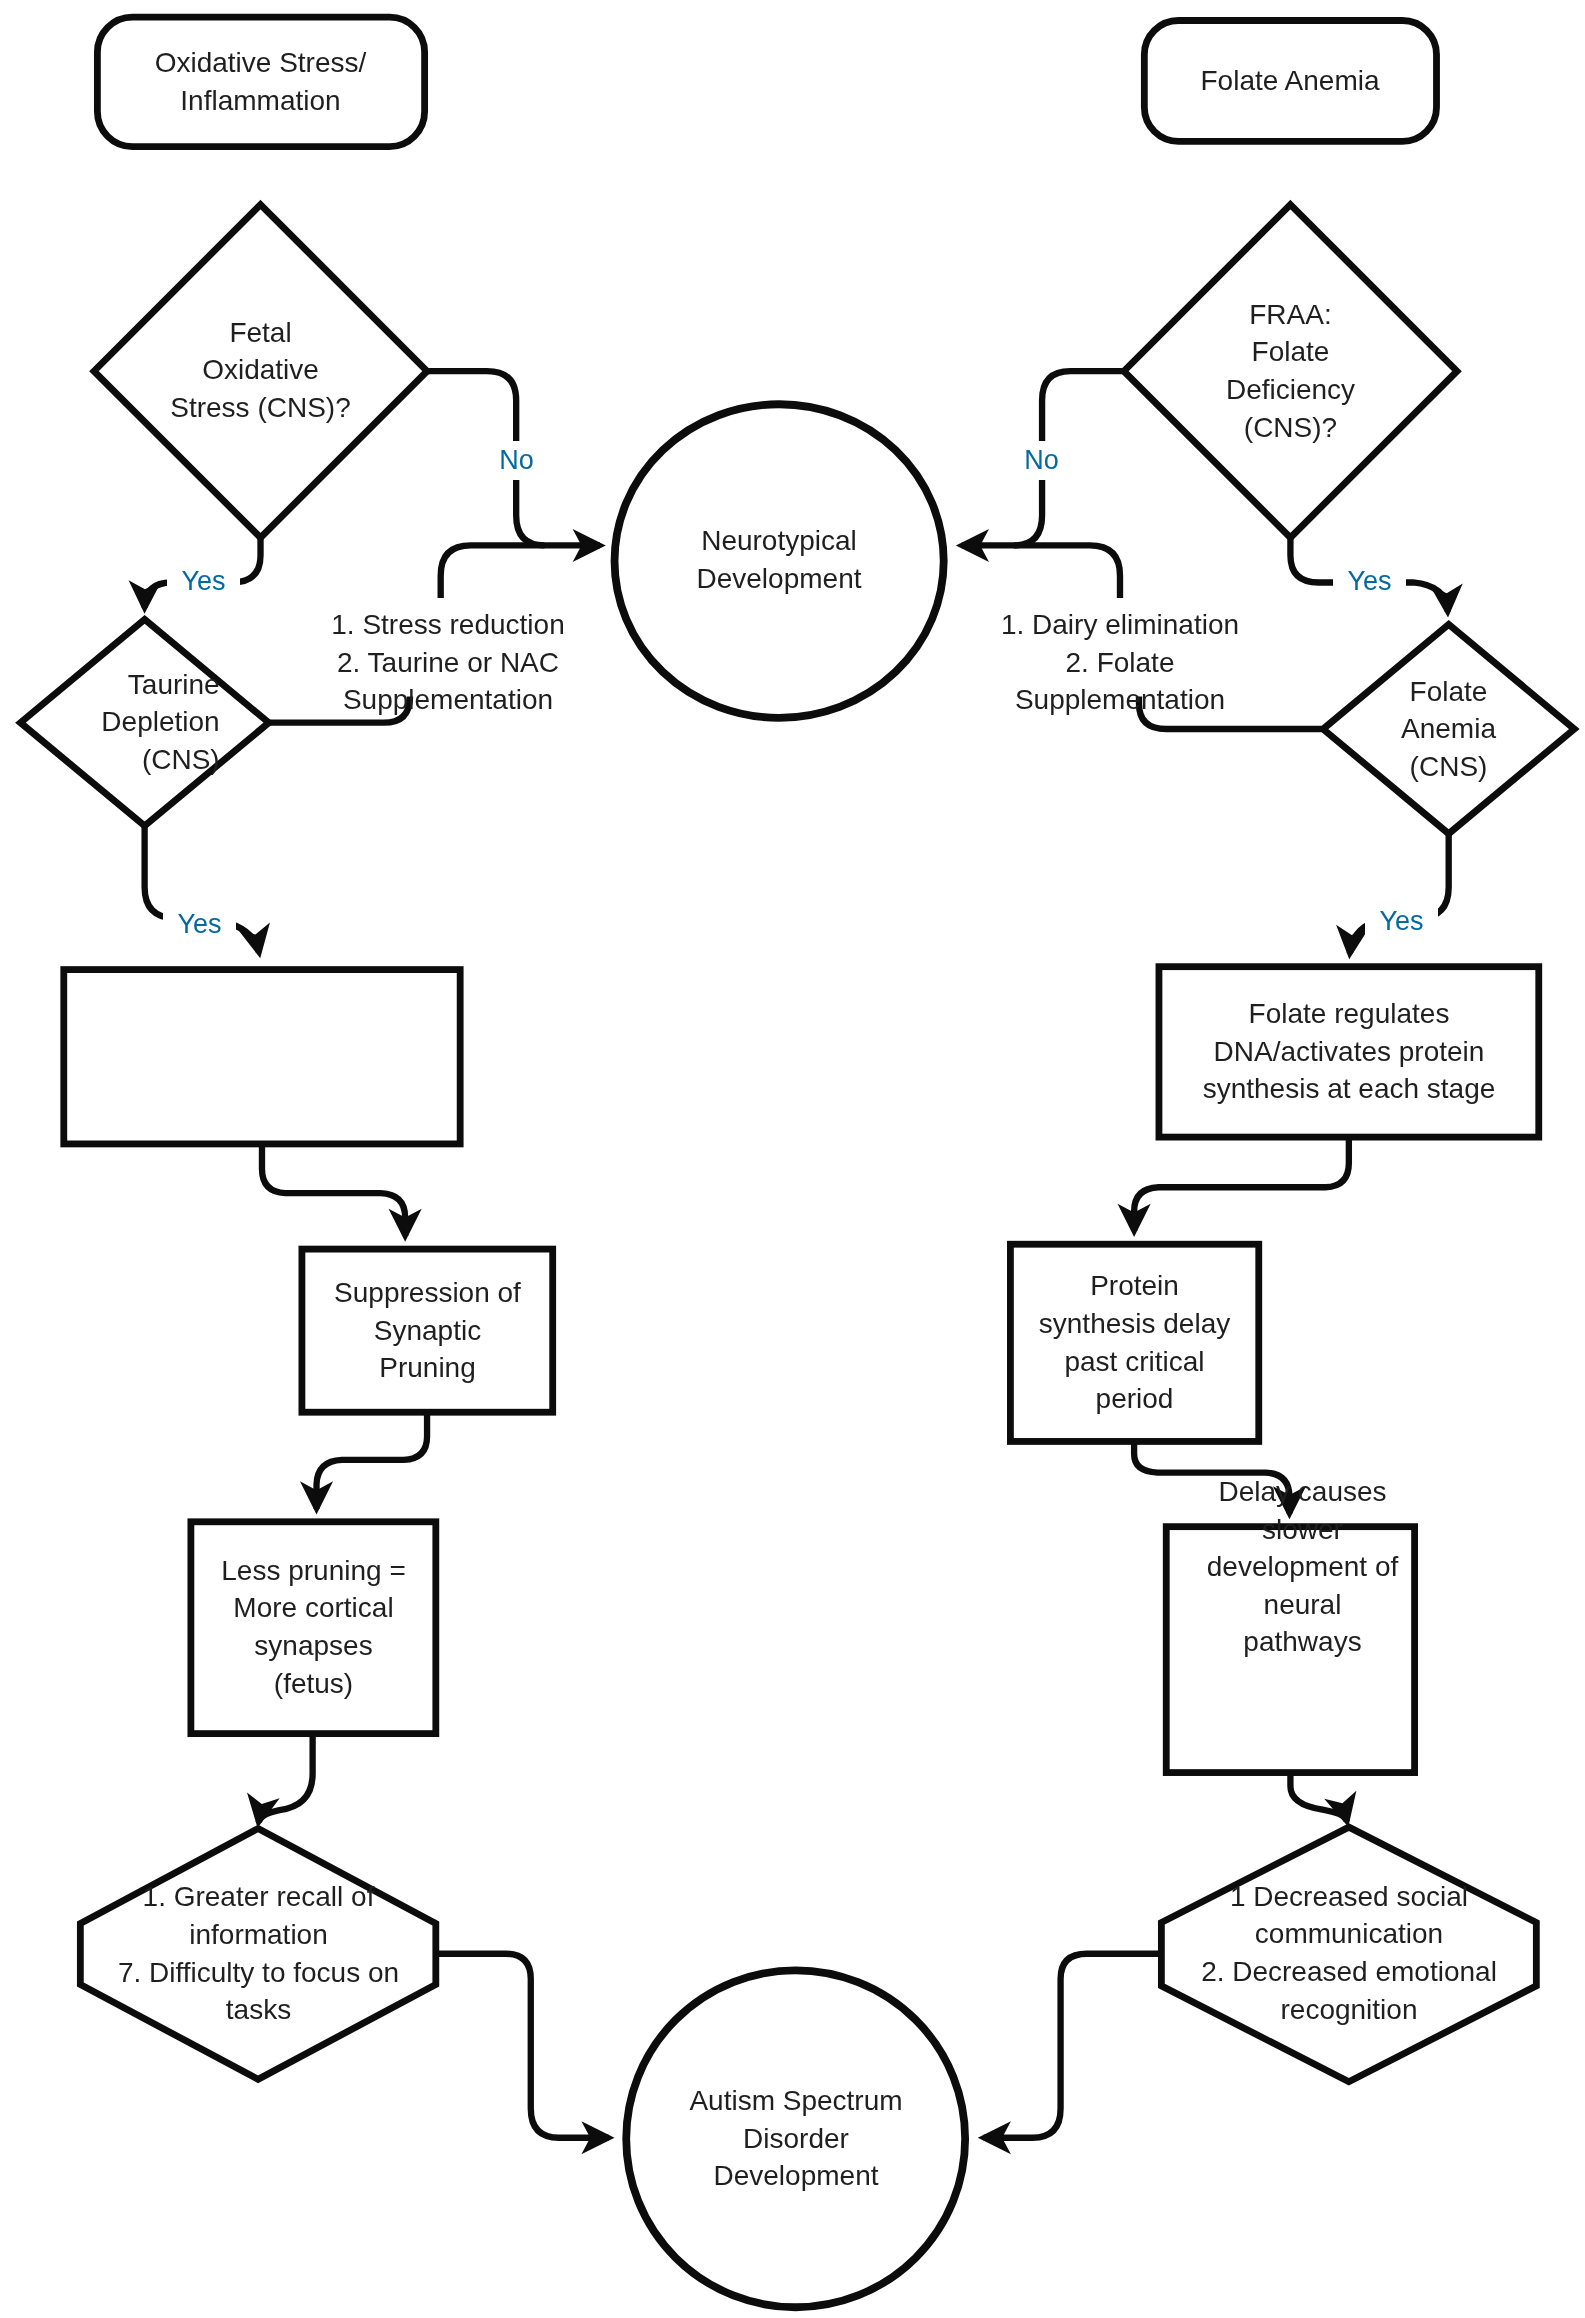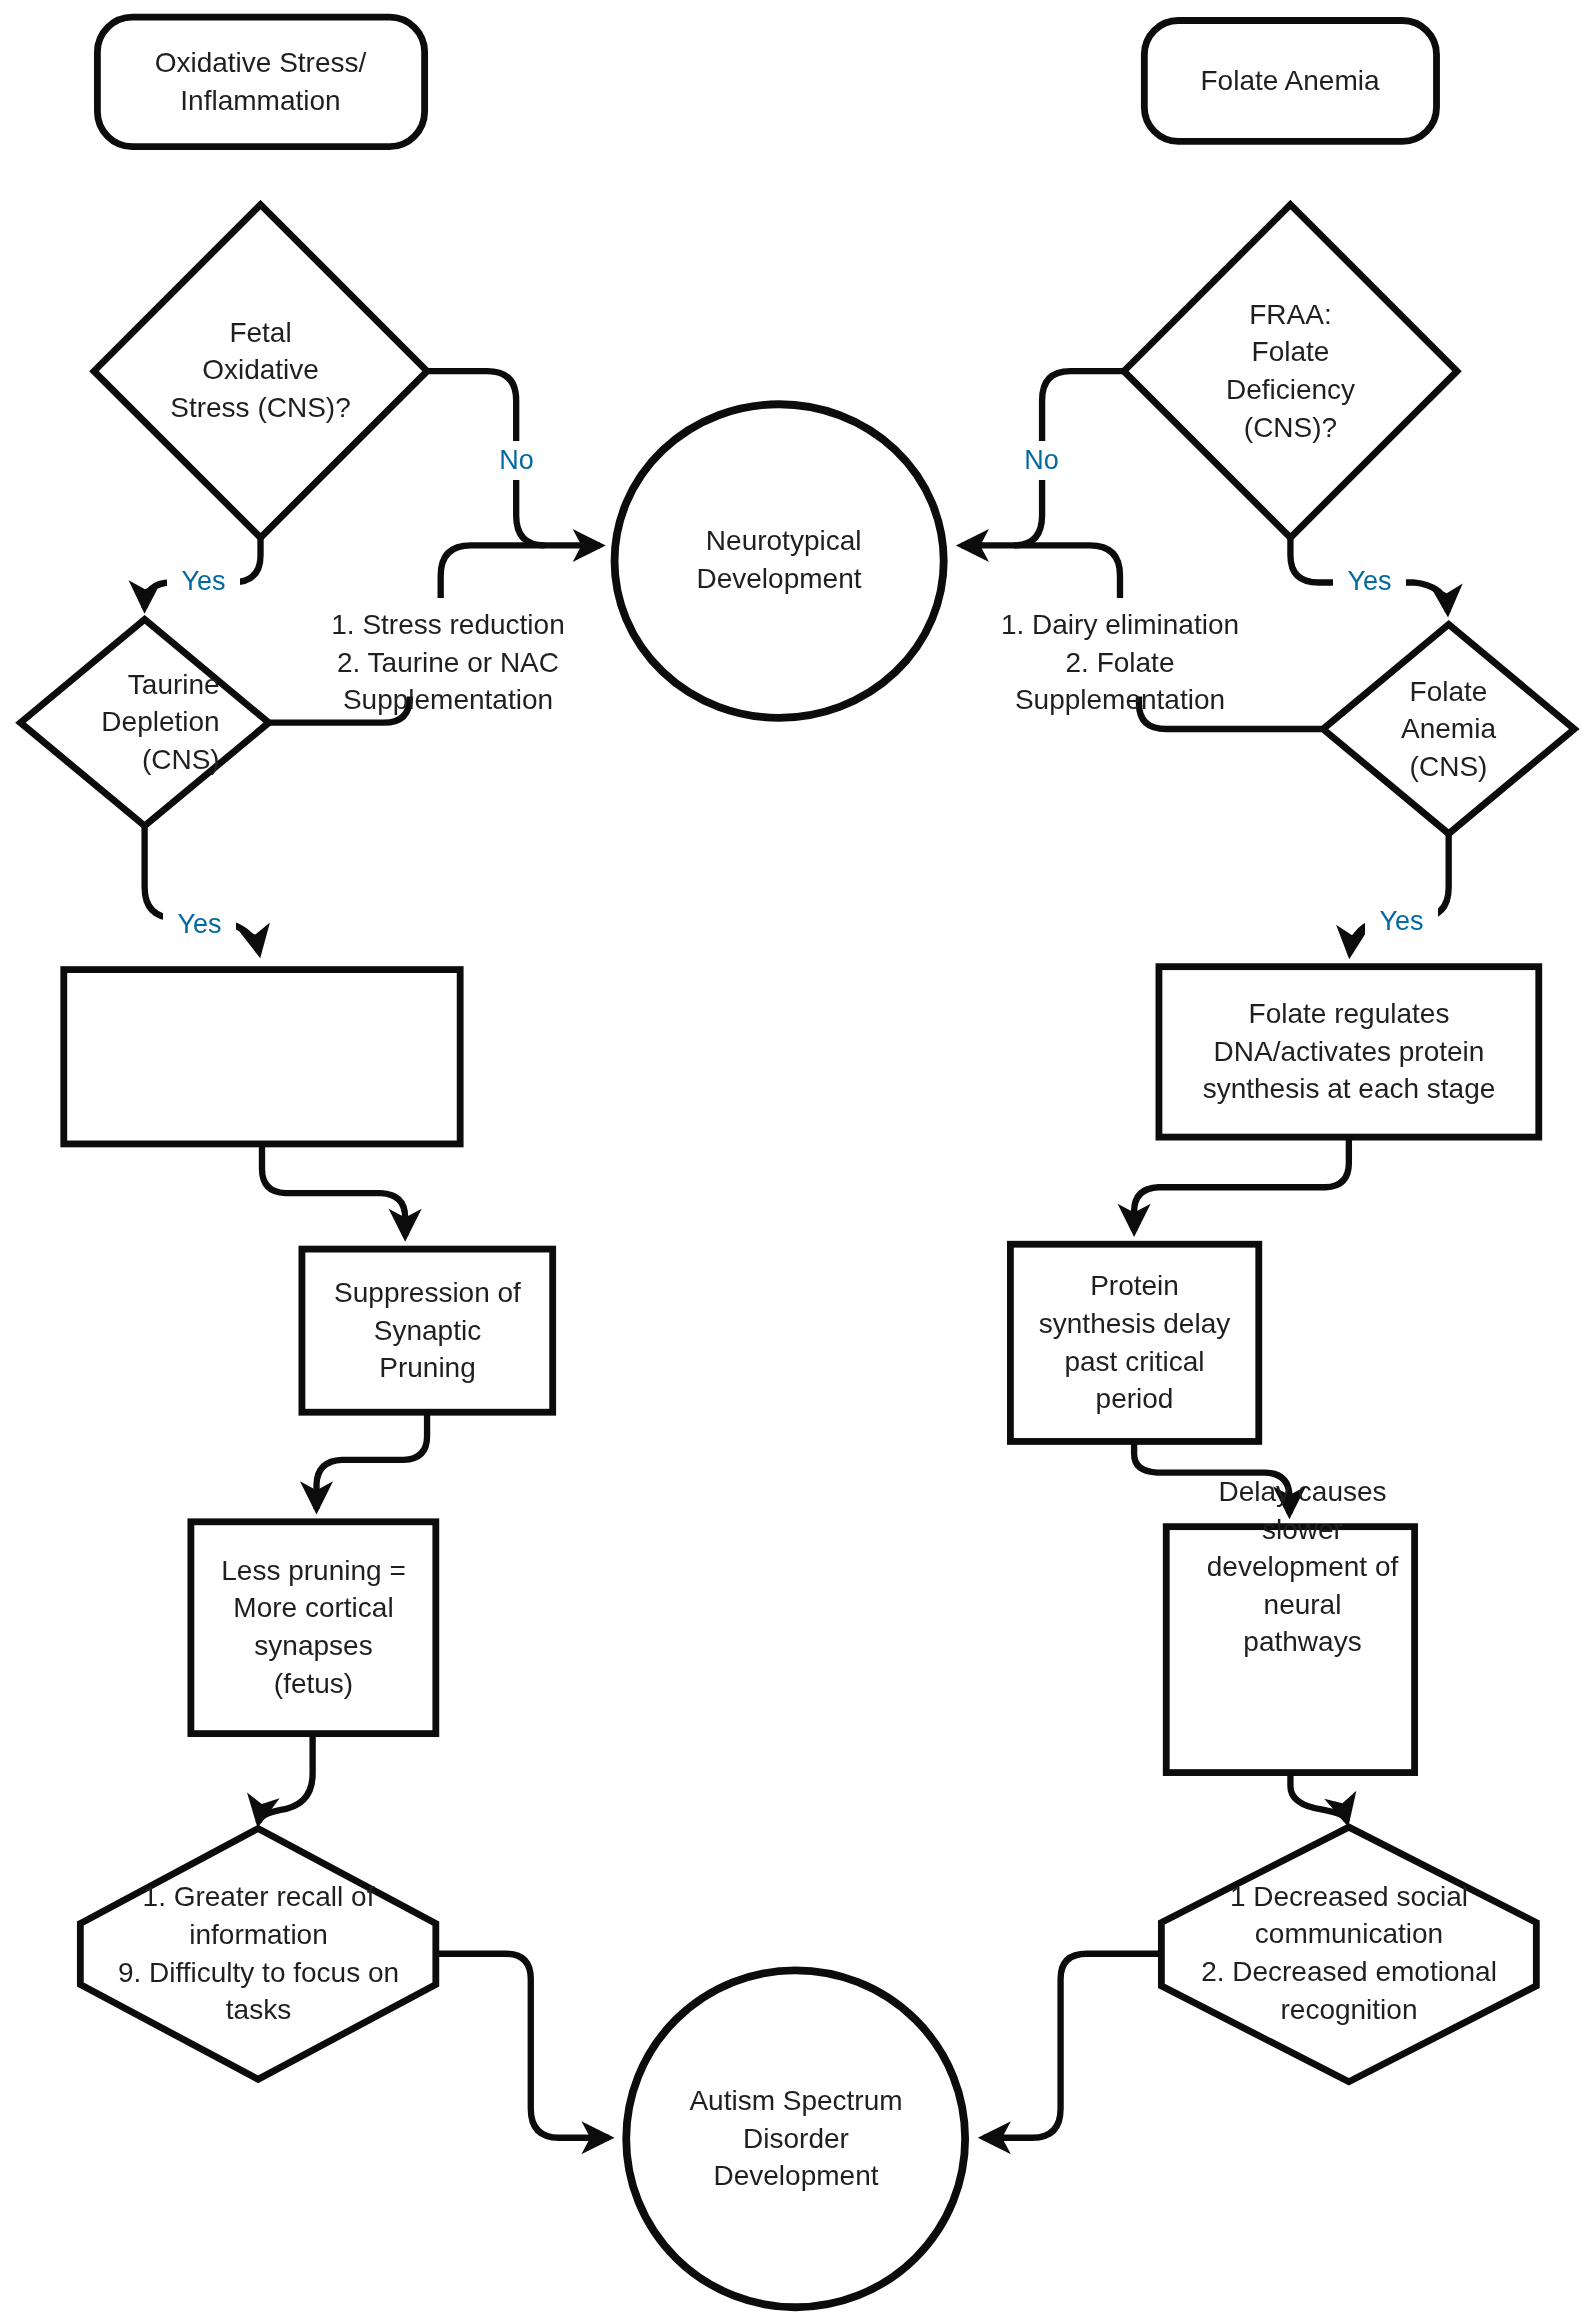--- a/index.html
+++ b/index.html
@@ -73,21 +73,21 @@
   <div class="node-text" style="left:1149px;top:25px;width:282px;height:111px;">Folate Anemia</div>
 
   <div class="node-text" style="left:163px;top:297px;width:195px;height:146px;">Fetal
 Oxidative
 Stress (CNS)?</div>
   <div class="node-text" style="left:1193px;top:292px;width:195px;height:158px;">FRAA:
 Folate
 Deficiency
 (CNS)?</div>
 
-  <div class="node-text" style="left:633px;top:504px;width:292px;height:112px;text-align:right;">Neurotypical
+  <div class="node-text" style="left:633px;top:504px;width:292px;height:112px;">Neurotypical
 Development</div>
 
   <div class="node-text" style="left:63px;top:665px;width:195px;height:114px;text-align:right;">Taurine
 Depletion
 (CNS)</div>
   <div class="node-text" style="left:1351px;top:672px;width:195px;height:114px;">Folate
 Anemia
 (CNS)</div>
 
   <div class="node-text" style="left:290px;top:604px;width:316px;height:117px;">1. Stress reduction
@@ -114,21 +114,21 @@
 past critical
 period</div>
   <div class="node-text" style="left:1171px;top:1449px;width:239px;height:236px;padding-left:12px;">Delay causes
 slower
 development of
 neural
 pathways</div>
 
   <div class="node-text" style="left:88px;top:1877px;width:341px;height:153px;">1. Greater recall of
 information
-9. Difficulty to focus on
+7. Difficulty to focus on
 tasks</div>
   <div class="node-text" style="left:1169px;top:1875px;width:360px;height:156px;">1 Decreased social
 communication
 2. Decreased emotional
 recognition</div>
 
   <div class="node-text" style="left:650px;top:2079px;width:292px;height:119px;">Autism Spectrum
 Disorder
 Development</div>
 

